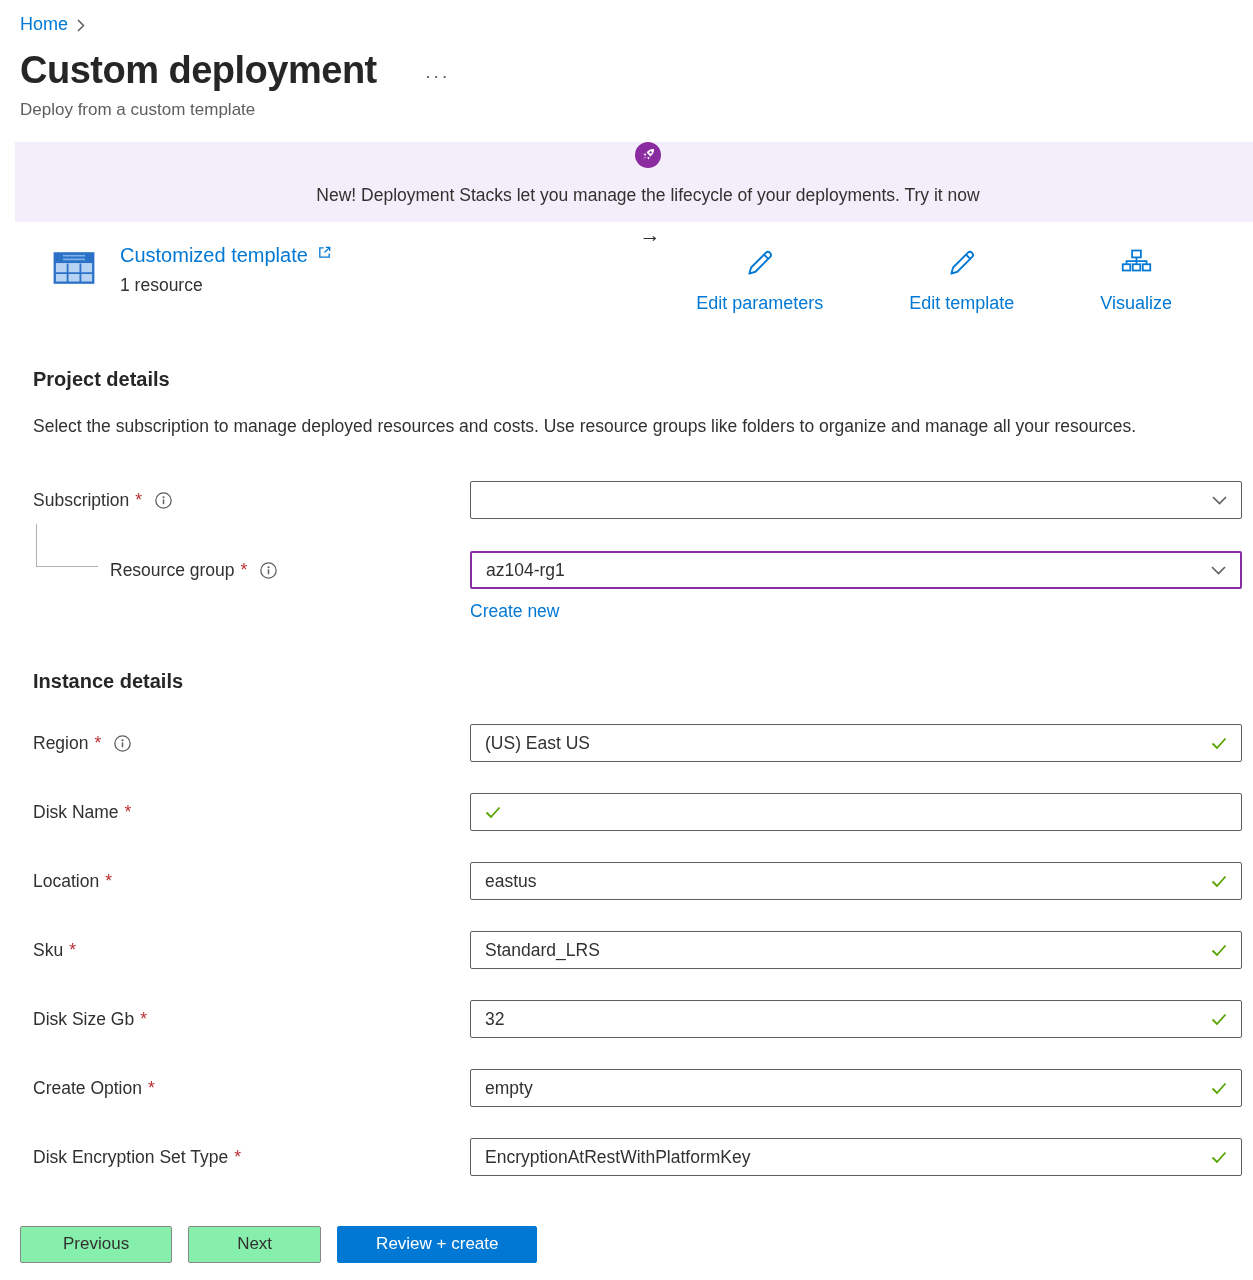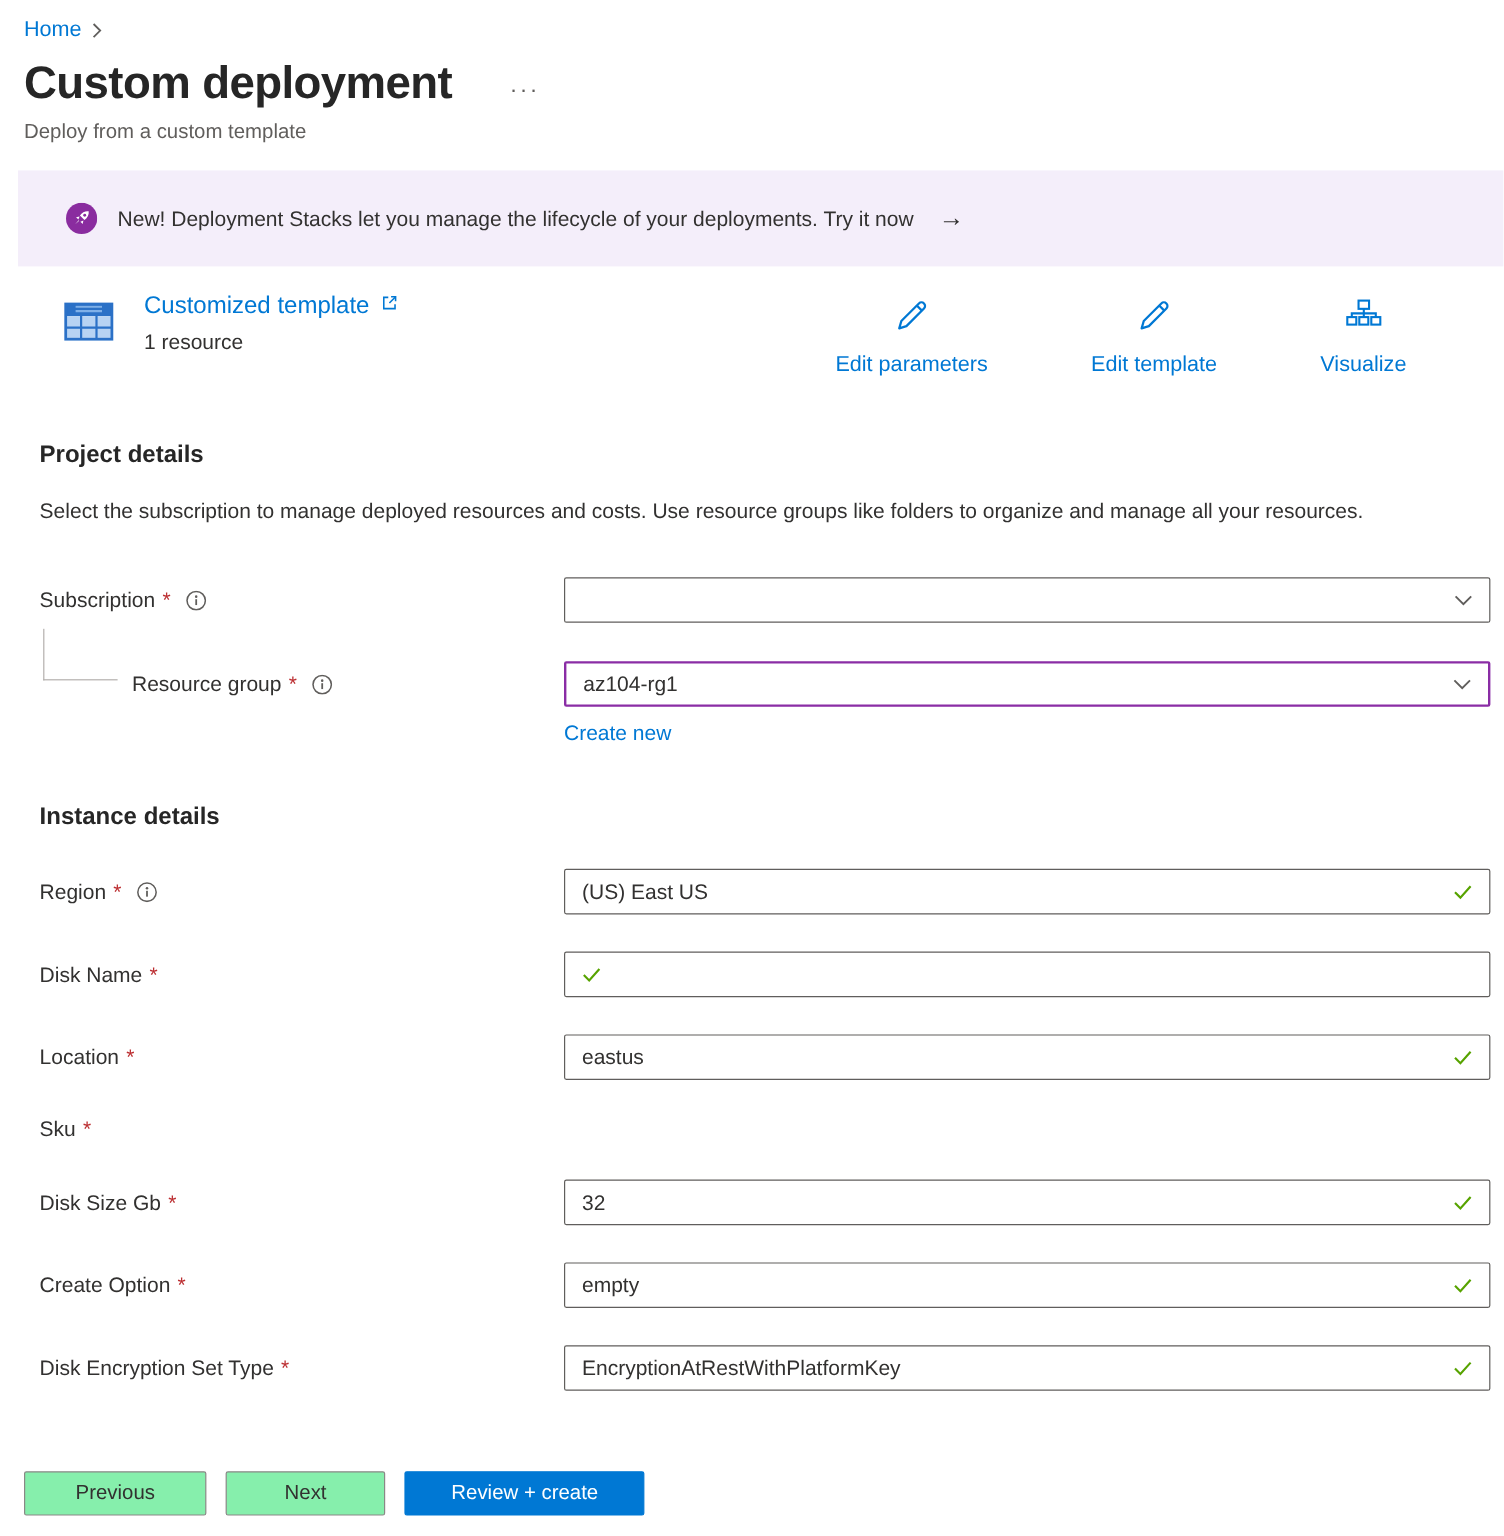--- a/index.html
+++ b/index.html
@@ -19,21 +19,21 @@
 
   
   .title-row { display: flex; align-items: center; margin-top: 14px; }
   h1 { font-size: 38px; font-weight: 700; color: #262626; letter-spacing: -0.5px; }
   .more-btn { margin-left: 48px; margin-top: 10px; font-size: 19px; color: #605e5c;
     background: none; border: none; cursor: pointer; letter-spacing: 2px; font-family: inherit; }
   .subtitle { margin-top: 8px; font-size: 17px; color: #605e5c; }
 
   
   .banner { margin-top: 22px; margin-left: -5px; margin-right: -11px; height: 80px;
-    background: #f4eefa; display: flex; align-items: center; padding-left: 40px; gap: 17px; cursor: pointer; }
+    background: #f4eefa; display: flex; align-items: center; padding-left: 28px; gap: 17px; cursor: pointer; flex-direction: column; }
   .rocket { display: inline-flex; }
   .banner-text { font-size: 17.5px; color: #323130; }
   .banner-arrow { font-size: 21px; color: #323130; margin-left: 4px; }
 
   
   .template-row { margin-top: 22px; display: flex; justify-content: space-between;
     padding-left: 32px; padding-right: 70px; }
   .tpl-left { display: flex; gap: 24px; }
   .tpl-icon { display: inline-flex; margin-top: 2px; }
   .tpl-link-row { display: flex; align-items: flex-start; gap: 9px; }
@@ -289,20 +289,30 @@
           </span>
         </div>
       </div>
     </div>
 
     <div class="field-row inst-row">
       <div class="label-col">
         <span>Sku</span>
         <span class="req">*</span>
       </div>
+      <div class="input-col">
+        <div class="box">
+          <span class="value">Standard_LRS</span>
+          <span class="check">
+            <svg width="16" height="13" viewBox="0 0 16 13" fill="none" stroke="#57a300" stroke-width="1.8">
+                <path d="M1.5 6.5l4.5 4.5L14.5 1.5"></path>
+              </svg>
+          </span>
+        </div>
+      </div>
     </div>
 
     <div class="field-row inst-row">
       <div class="label-col">
         <span>Disk Size Gb</span>
         <span class="req">*</span>
       </div>
       <div class="input-col">
         <div class="box">
           <span class="value">32</span>

